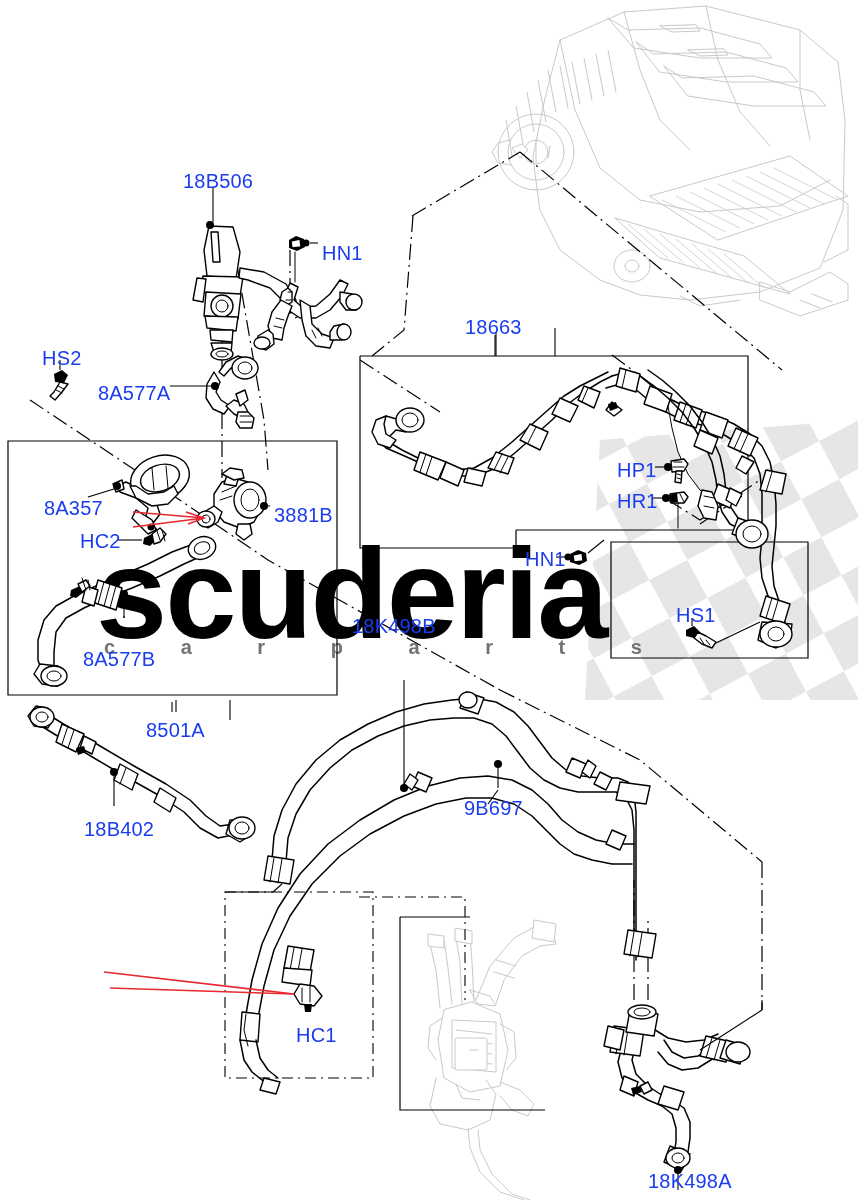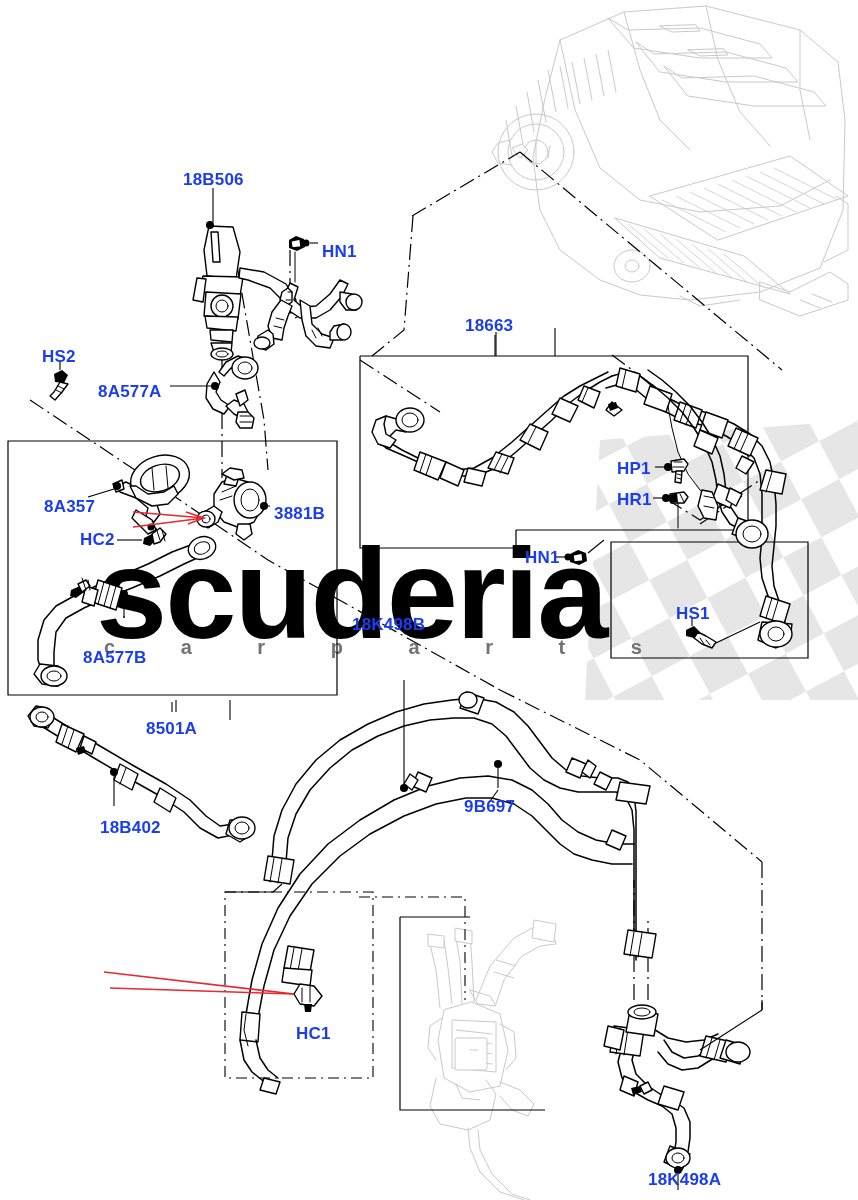--- a/index.html
+++ b/index.html
@@ -1,20 +1,20 @@
 <!DOCTYPE html>
 <html><head>
 <meta charset="utf-8">
 <style>
   html,body{margin:0;padding:0;background:#ffffff;}
   body{font-family:"Liberation Sans",sans-serif;}
   #sheet{position:relative;width:858px;height:1200px;background:#fff;overflow:hidden;}
   #sheet svg{position:absolute;left:0;top:0;}
   .lbl{position:absolute;color:#1a3df0;font-family:"Liberation Sans",sans-serif;
-       font-size:17px;font-weight:700;letter-spacing:.2px;white-space:nowrap;text-align:center;}
+       font-size:20px;font-weight:400;letter-spacing:.2px;white-space:nowrap;text-align:center;}
   .wm-scuderia{position:absolute;left:96px;top:520px;font-size:128px;font-weight:700;
        color:#000000;letter-spacing:-2px;font-family:"Liberation Sans",sans-serif;
        pointer-events:none;}
   .wm-carparts{position:absolute;left:104px;top:636px;font-size:20px;font-weight:700;
        color:#737373;letter-spacing:30px;font-family:"Liberation Sans",sans-serif;
        pointer-events:none;}
 </style>
 </head>
 <body>
 
@@ -563,17 +563,17 @@
   <div class="lbl" style="left:274px;top:504px">3881B</div>
   <div class="lbl" style="left:80px;top:530px">HC2</div>
   <div class="lbl" style="left:617px;top:459px">HP1</div>
   <div class="lbl" style="left:617px;top:490px">HR1</div>
   <div class="lbl" style="left:525px;top:548px">HN1</div>
   <div class="lbl" style="left:676px;top:604px">HS1</div>
   <div class="lbl" style="left:83px;top:648px">8A577B</div>
   <div class="lbl" style="left:352px;top:615px">18K498B</div>
   <div class="lbl" style="left:146px;top:719px">8501A</div>
   <div class="lbl" style="left:464px;top:797px">9B697</div>
-  <div class="lbl" style="left:100px;top:818px">18B402</div>
+  <div class="lbl" style="left:84px;top:818px">18B402</div>
   <div class="lbl" style="left:296px;top:1024px">HC1</div>
   <div class="lbl" style="left:648px;top:1170px">18K498A</div>
 
 </div>
 
 </body></html>

